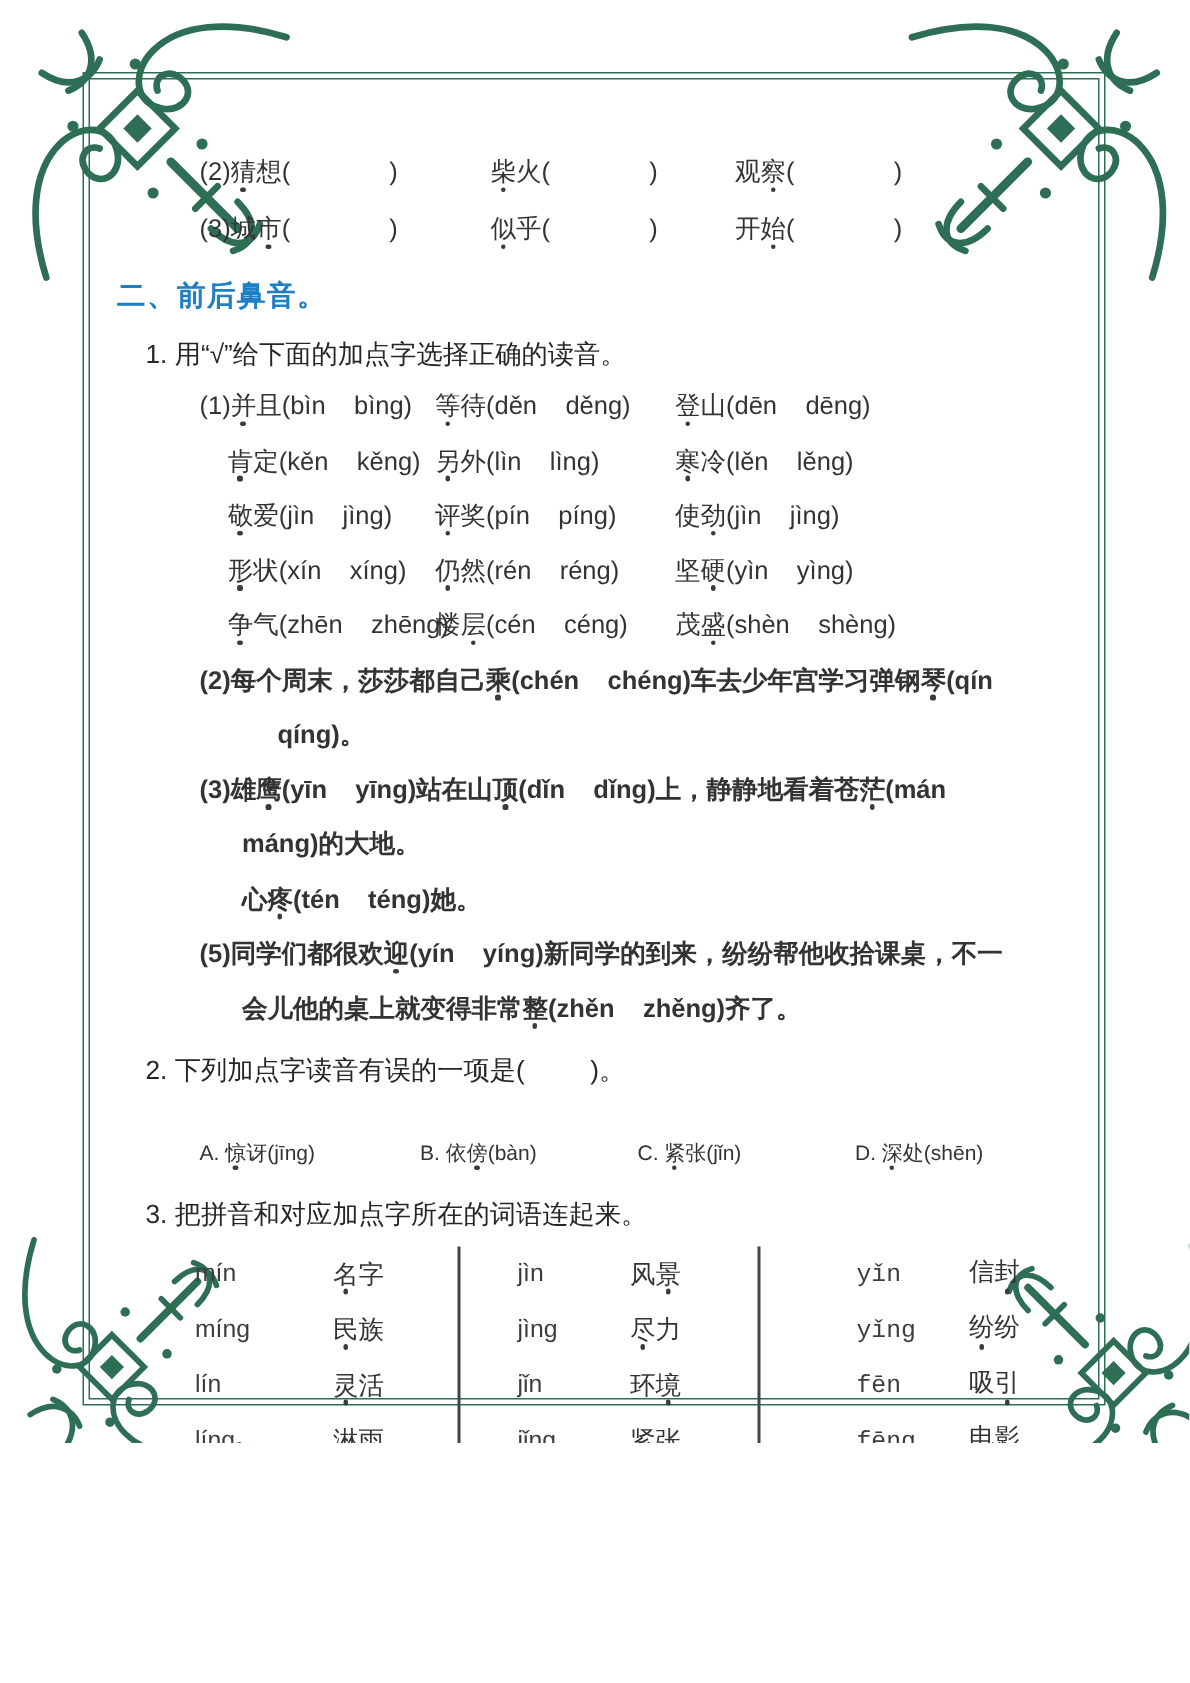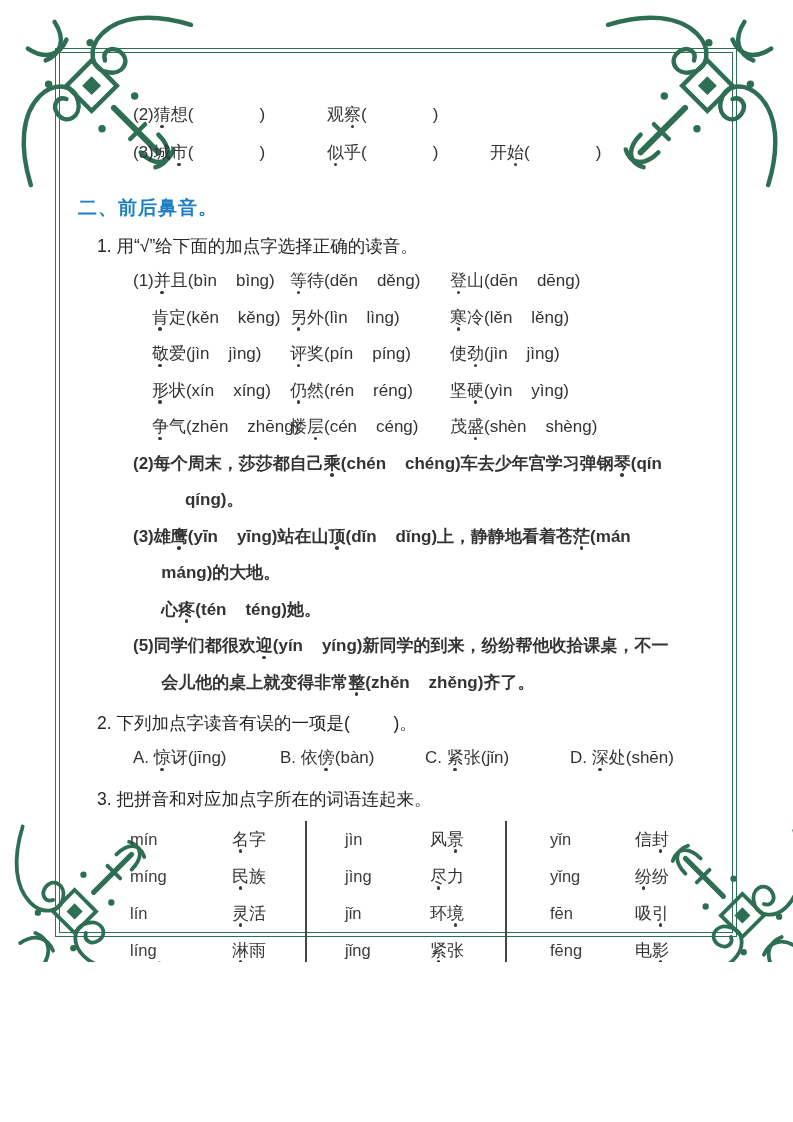--- a/index.html
+++ b/index.html
@@ -21,36 +21,36 @@
   .orn.bl { bottom:-14px; left:10px; width:152px; height:152px; transform:scaleY(-1); }
   .orn.br { bottom:-18px; right:-14px; width:152px; height:152px; transform:scale(-1,-1); }
   
   .content { position:absolute; left:78px; right:80px; top:96px; }
   .pre { white-space:pre; }
   .dt { position:relative; }
   .dt::after { content:""; position:absolute; left:50%; bottom:-4px;
     width:3.5px; height:3.5px; margin-left:-2px; border-radius:50%; background:#3b3b3b; }
   .toprow { display:grid; grid-template-columns:194px 163px 1fr; padding-left:55px;
     line-height:38px; font-size:17px; }
-  .sec-hd { margin-top:20px; line-height:32px; font-size:19px; font-weight:bold;
+  .sec-hd { margin-top:10px; line-height:32px; font-size:19px; font-weight:bold;
     color:#1f7fc5; letter-spacing:1px; }
   .q-hd { margin-top:6px; line-height:33px; font-size:17.5px; font-weight:normal;
     color:#262626; padding-left:19px; white-space:pre; }
   .q1row { display:grid; grid-template-columns:157px 160px 1fr; padding-left:55px;
     line-height:36.5px; font-size:17px; }
   .sent-line { padding-left:55px; line-height:36.5px; font-size:17px; white-space:pre;font-weight:bold; }
   .q2opts { display:grid; grid-template-columns:147px 145px 145px 1fr; padding-left:55px;
-    line-height:36.5px; font-size:17px; }
+    line-height:36.5px; font-size:14px;margin-top:20px; }
   .match { display:flex; padding-left:52px; margin-top:5px; }
   .mgroup { display:block; }
   .g1 { width:175px; }
   .g2 { width:198px; padding-left:38px; }
-  .g3 { flex:1; padding-left:43px; }
+  .g3 { flex:1; padding-left:64px;font-family:Liberation Mono, monospace; }
   .mdiv { width:2px; background:#454545; }
-  .mrow { display:grid; line-height:37px; font-size:17px;gap:10px; }
+  .mrow { display:grid; line-height:37px; font-size:17px; }
   .g1 .mrow { grid-template-columns:92px 1fr; }
   .g2 .mrow, .g3 .mrow { grid-template-columns:75px 1fr; }
   .mpy { font-size:16.5px; color:#3c3c3c; }
   
   .pagenum { position:absolute; top:1070px; left:0; right:0; text-align:center;
     font-size:18px; color:#2a2a2a; transform:skewX(-8deg); z-index:1; }
   .watermark { position:absolute; top:1114px; left:0; right:0; text-align:center;
     font-size:15.5px; color:#8f8f8f; z-index:2; letter-spacing:0.5px; }
 </style>
 </head>
@@ -91,20 +91,21 @@
       <use href="#flourish" xlink:href="#flourish"></use>
     </svg>
   <svg class="orn br" viewBox="0 0 120 120">
       <use href="#flourish" xlink:href="#flourish"></use>
     </svg>
 
   <div class="content">
 
     <div class="toprow">
       <span class="pre">(2)<span class="dt">猜</span>想(              )</span>
+      <span class="pre"><span class="dt">柴</span>火(              )</span>
       <span class="pre">观<span class="dt">察</span>(              )</span>
     </div>
     <div class="toprow">
       <span class="pre">(3)城<span class="dt">市</span>(              )</span>
       <span class="pre"><span class="dt">似</span>乎(              )</span>
       <span class="pre">开<span class="dt">始</span>(              )</span>
     </div>
 
     <div class="sec-hd">二、前后鼻音。</div>
 

